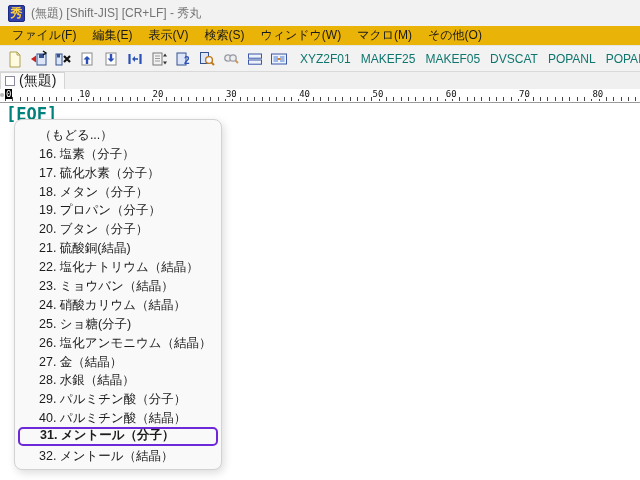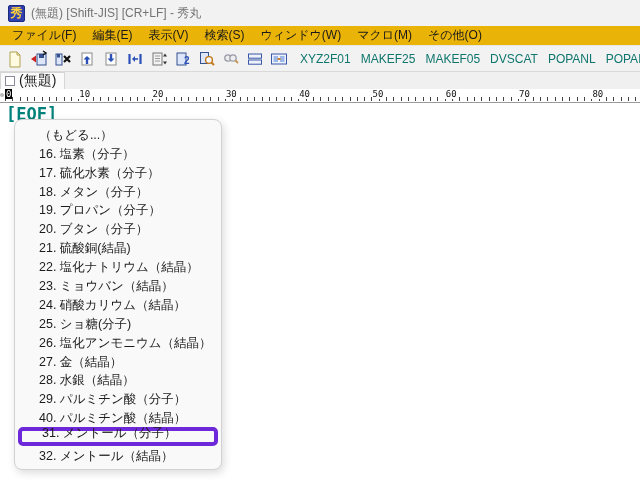--- a/index.html
+++ b/index.html
@@ -36,21 +36,21 @@
   .ruler-marker { position:absolute; left:0px; top:4px; width:4px; height:4px; background:#b9b9b9; border-radius:50%; }
 
   
   .editor { position:relative; height:397px; background:#ffffff; }
   .eof { color:#00817b; font-family:"DejaVu Sans Mono", monospace; font-weight:bold; font-size:17px; padding:1px 0 0 6px; display:inline-block; }
 
   
   .popup { position:absolute; left:14px; top:16px; width:208px; height:351px; background:#f9f9f9;
     border:1px solid #d2d2d2; border-radius:8px; box-shadow:2px 3px 8px rgba(0,0,0,0.14); padding:5px 0; overflow:hidden; }
   .popup-item { height:18.9px; display:flex; align-items:flex-end; padding-left:24px; font-size:12.5px; color:#1c1c1c; white-space:nowrap; }
-  .popup-item.focused { margin:0 3px; border:4px solid #6d28d9; border-radius:5px; padding-left:20px; }
+  .popup-item.focused { margin:0 3px; border:2px solid #6d28d9; border-radius:5px; padding-left:20px;font-weight:bold; }
 </style>
 </head>
 <body>
 
 <div class="titlebar">
   <div class="app-icon">秀</div>
   <div class="title-text">(無題) [Shift-JIS] [CR+LF] - 秀丸</div>
 </div>
 
 <div class="menubar">

